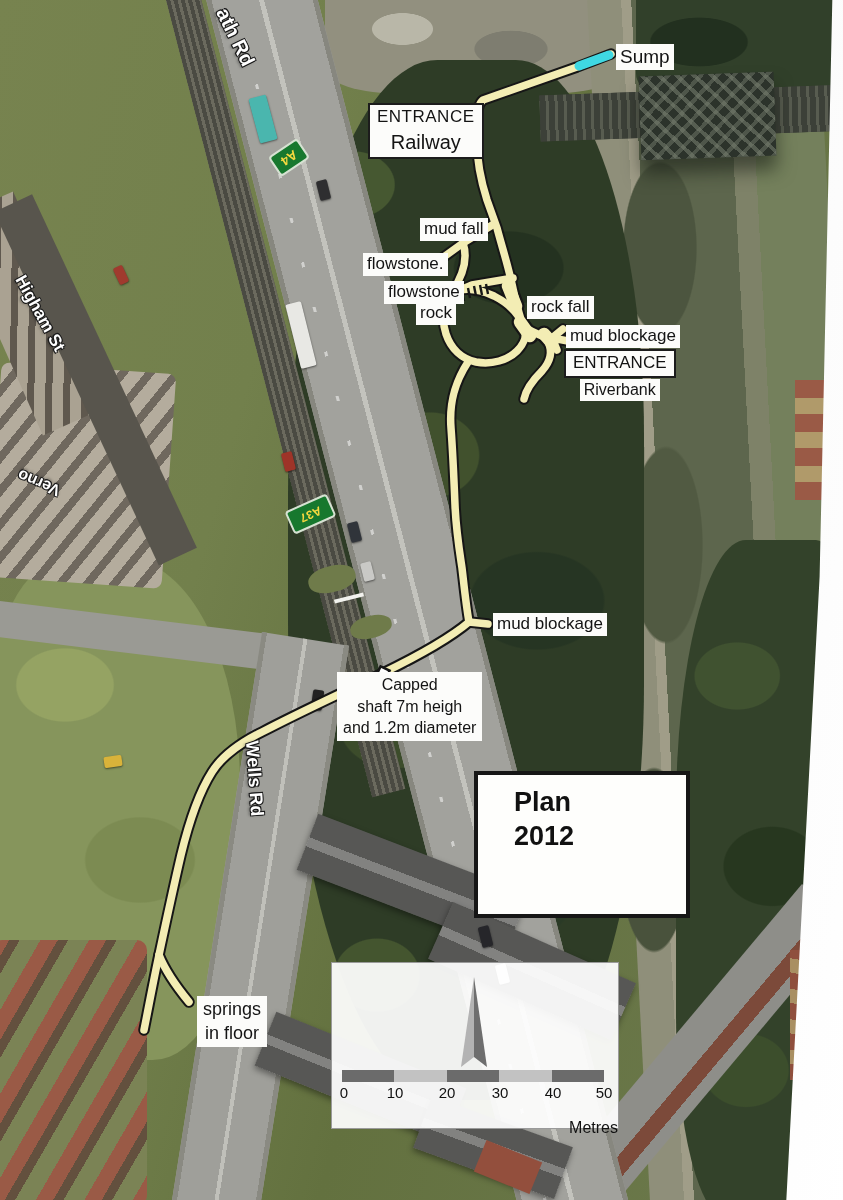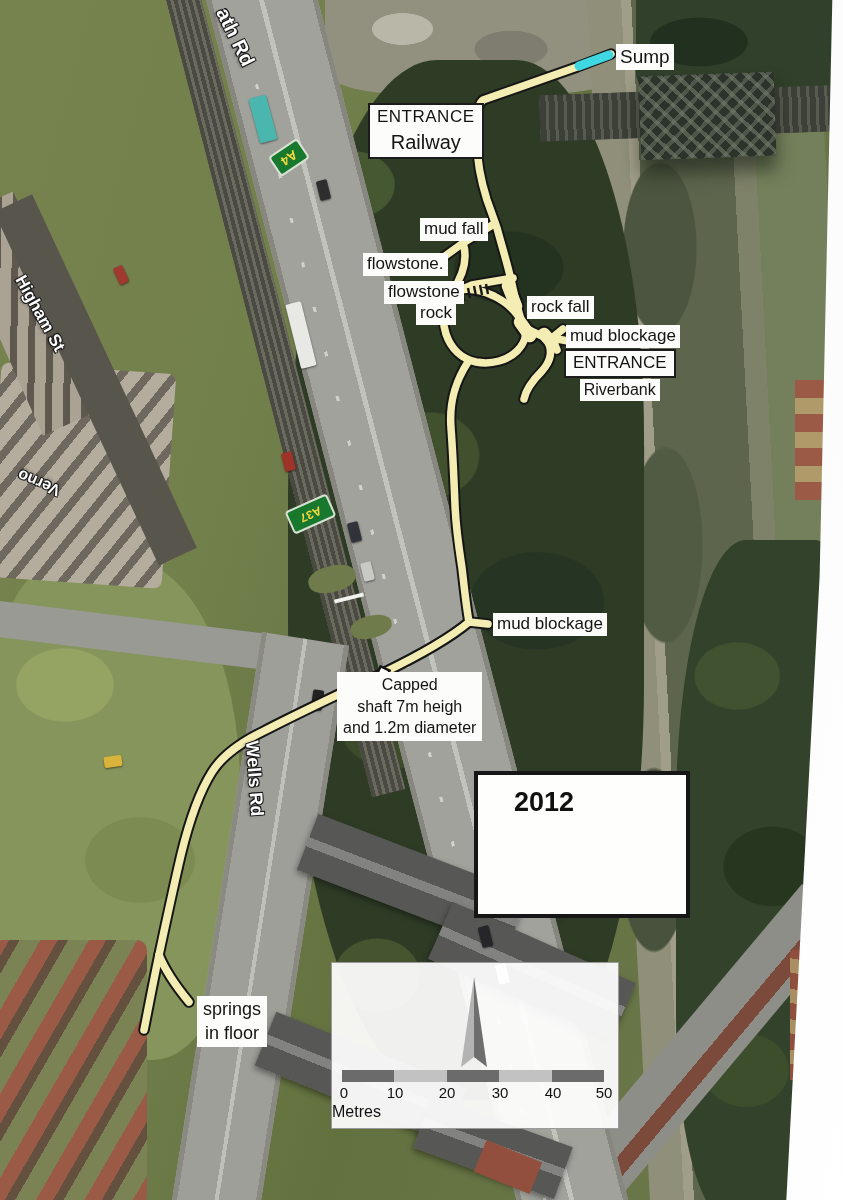--- a/index.html
+++ b/index.html
@@ -126,21 +126,21 @@
   .shield{position:absolute;background:#17782e;border:2px solid #d6e2d2;border-radius:4px;
     display:flex;align-items:center;justify-content:center;color:#f7d93f;font-weight:bold;}
   .shield span{transform:rotate(90deg);}
   .titlebox{position:absolute;left:474px;top:771px;width:216px;height:147px;
     background:#fefefc;border:4px solid #161616;box-sizing:border-box;
     padding:10px 0 0 36px;font-size:27px;font-weight:bold;line-height:1.26;color:#111;}
   .scalebox{position:absolute;left:331px;top:962px;width:288px;height:167px;
     background:rgba(255,255,255,.93);border:1px solid #9a9a9a;box-sizing:border-box;}
   .sb-seg{position:absolute;top:107px;height:12px;width:52.4px;}
   .sb-num{position:absolute;top:121px;transform:translateX(-50%);font-size:15px;color:#111;}
-  .sb-unit{position:absolute;top:140px;left:0;right:0;text-align:left;font-size:16px;color:#111;}
+  .sb-unit{position:absolute;top:156px;left:0;right:0;text-align:right;font-size:16px;color:#111;}
 </style>
 </head>
 <body>
 
 <div class="stage">
 
   <div class="abs" style="inset:0;">
     <div class="abs grass-bl"></div>
     <div class="abs terraces terr1"></div>
     <div class="abs terraces terr2"></div>
@@ -260,20 +260,21 @@
     <span>shaft 7m heigh</span><br>
     <span>and 1.2m diameter</span>
   </div>
 
   <div class="lbl center" style="left:197px;top:996px;font-size:18px;padding:1px 6px;">
     <span>springs</span><br>
     <span>in floor</span>
   </div>
 
   <div class="titlebox">
+    <div>Plan</div>
     <div>2012</div>
   </div>
 
   <div class="scalebox">
     <svg width="288" height="104" style="position:absolute;left:0;top:12px;">
       <polygon points="142,2 129,92 142,82" fill="#b3b3b3"></polygon>
       <polygon points="142,2 155,92 142,82" fill="#6e6e6e"></polygon>
     </svg>
     <div class="sb-seg" style="left:10px;background:#6b6b6b;"></div>
     <div class="sb-seg" style="left:62.4px;background:#c2c2c2;"></div>

